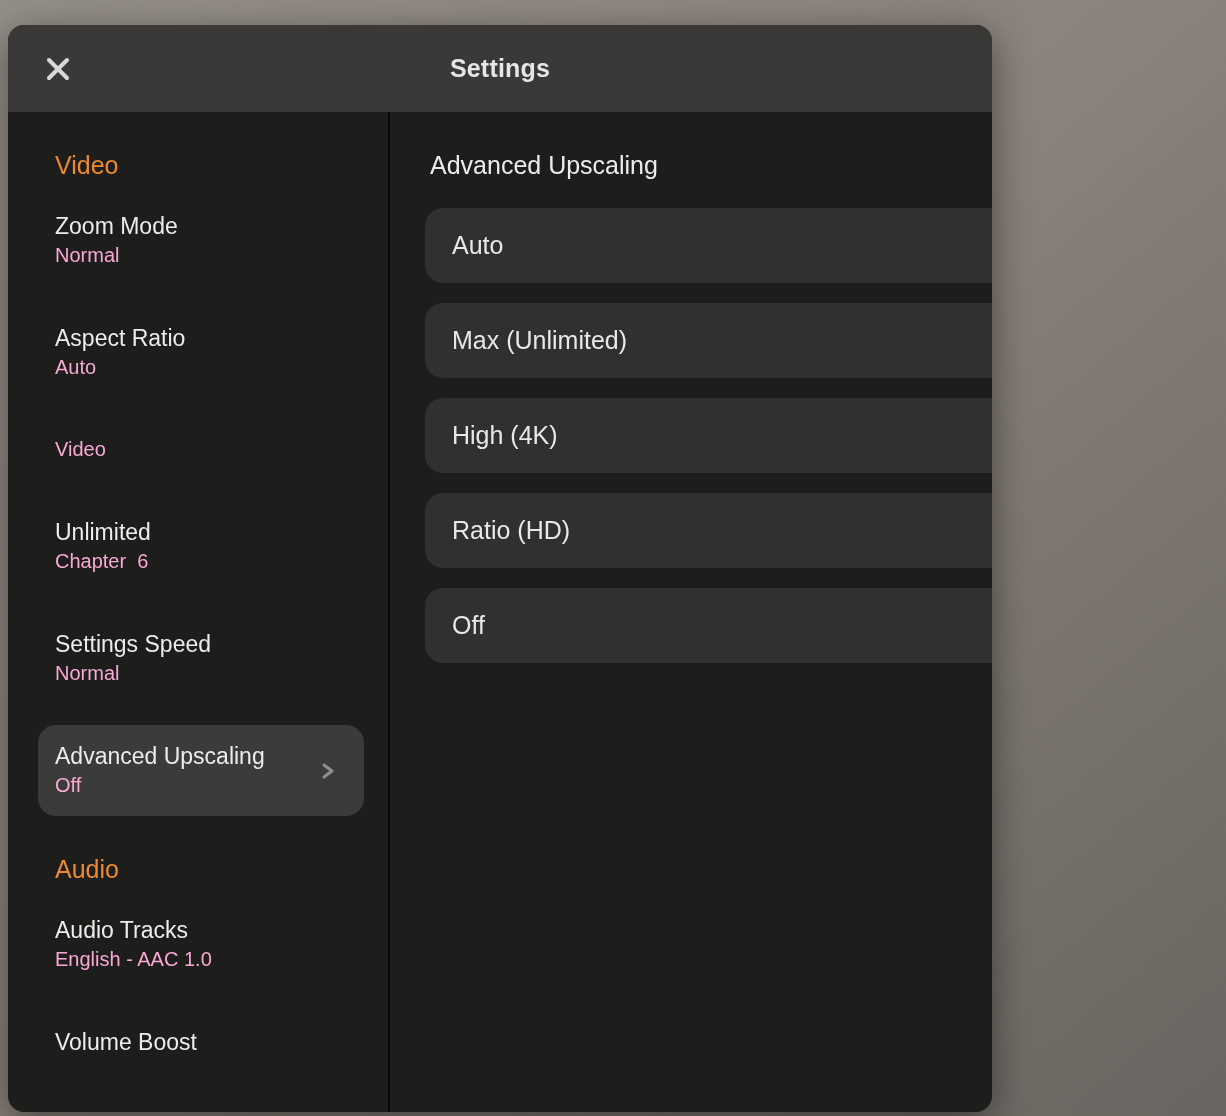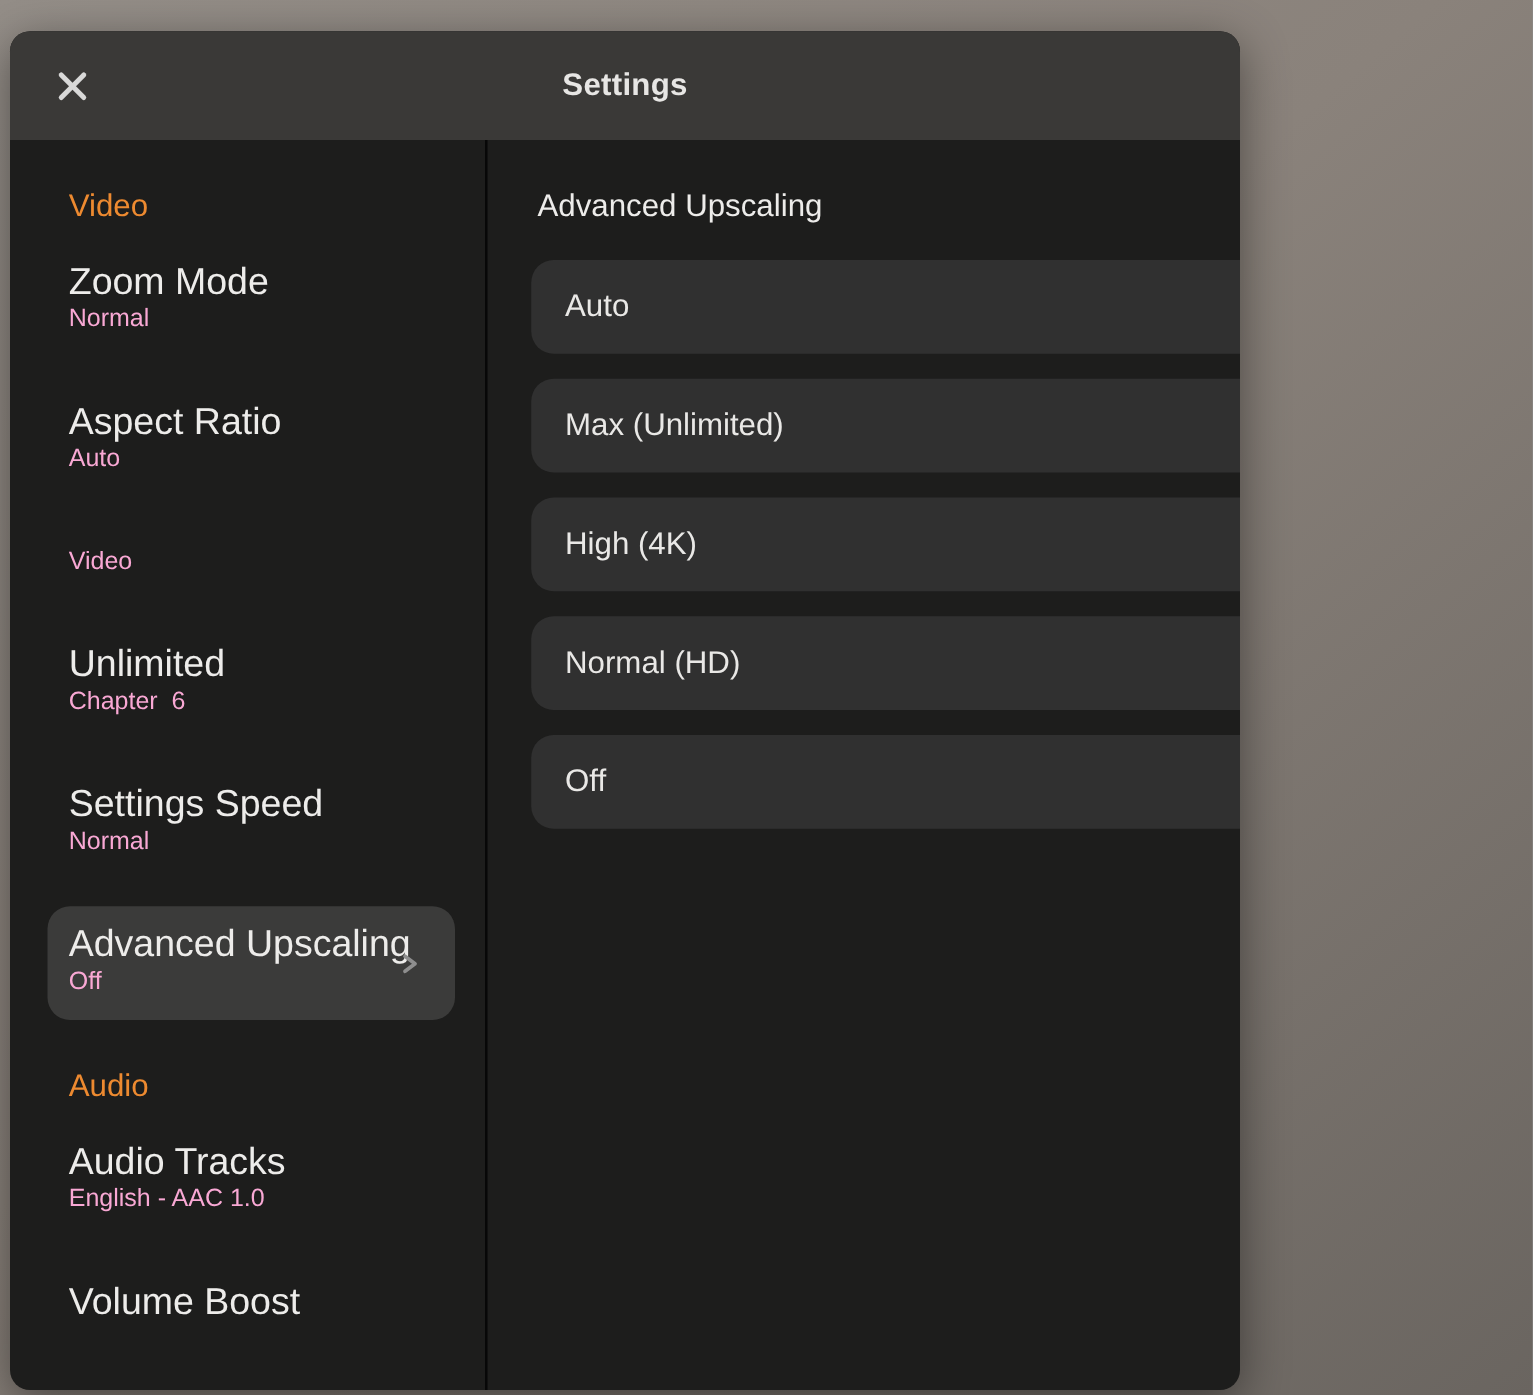--- a/index.html
+++ b/index.html
@@ -68,21 +68,21 @@
   .side-row {
     position: relative;
     margin: 0 24px 21px 30px;
     padding: 16px 17px 16px 17px;
     border-radius: 18px;
     cursor: pointer;
   }
   .side-row.selected { background: #3b3b3a; }
   .row-title {
     color: #edecea;
-    font-size: 30px;
+    font-size: 23px;
     line-height: 30px;
     font-weight: 400;
   }
   .row-sub {
     color: #f9a8d4;
     font-size: 20px;
     line-height: 29px;
     font-weight: 400;
     white-space: pre;
   }
@@ -210,21 +210,21 @@
 
         <button class="option-btn">
           <span class="option-label">Max (Unlimited)</span>
         </button>
 
         <button class="option-btn">
           <span class="option-label">High (4K)</span>
         </button>
 
         <button class="option-btn">
-          <span class="option-label">Normal (HD)</span>
+          <span class="option-label">Ratio (HD)</span>
         </button>
 
         <button class="option-btn">
           <span class="option-label">Off</span>
           <span class="check-icon">
             <svg width="36" height="34" viewBox="0 0 36 34">
               <polyline points="4,19 13,29 32,4" fill="none" stroke="#ee8c33" stroke-width="3.6" stroke-linecap="round" stroke-linejoin="round"></polyline>
             </svg>
           </span>
         </button>

